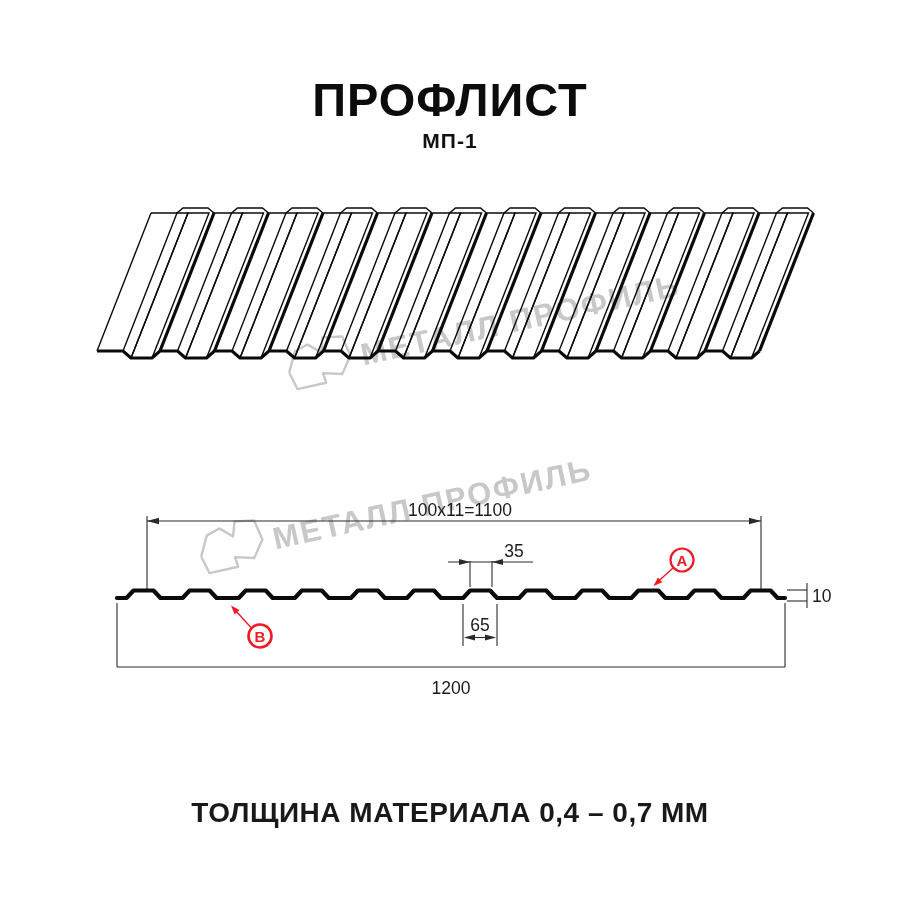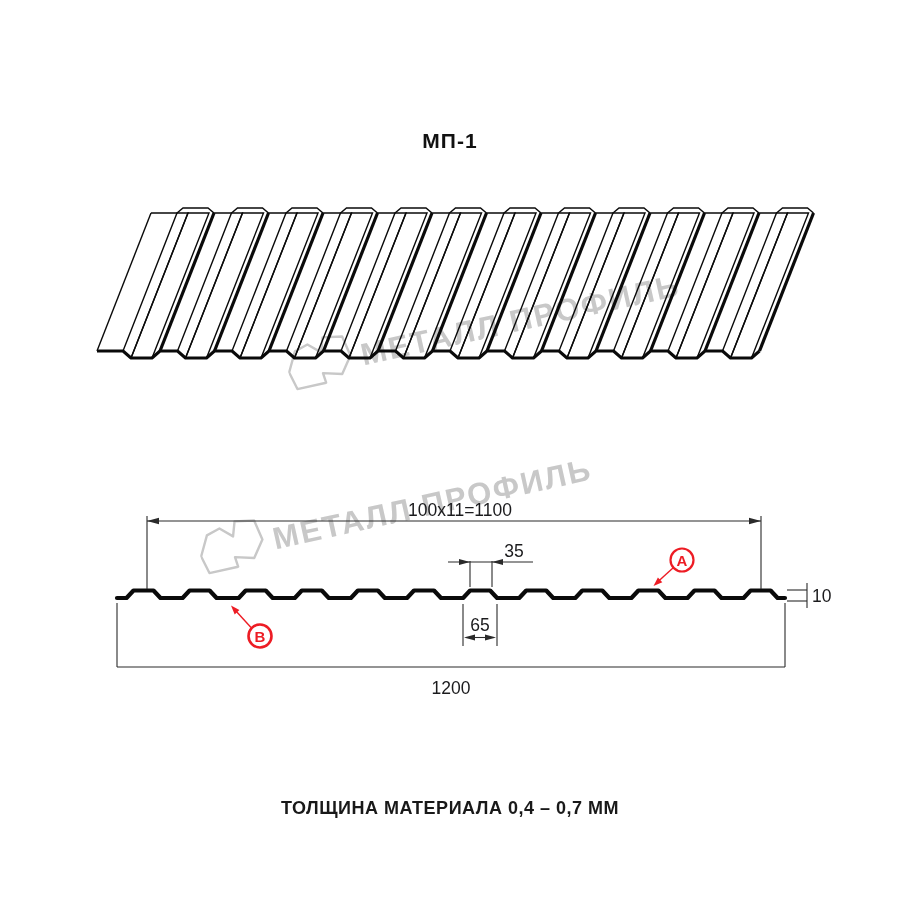--- a/index.html
+++ b/index.html
@@ -12,21 +12,21 @@
   .title{
     position:absolute;left:0;right:0;top:76px;text-align:center;
     font-size:47px;font-weight:800;letter-spacing:1px;color:#0c0c0c;line-height:1;
   }
   .subtitle{
     position:absolute;left:0;right:0;top:130px;text-align:center;
     font-size:21px;font-weight:600;letter-spacing:1px;color:#111;line-height:1;
   }
   .footnote{
     position:absolute;left:0;right:0;top:799px;text-align:center;
-    font-size:18px;font-weight:600;letter-spacing:0.5px;color:#191919;line-height:1;
+    font-size:28px;font-weight:600;letter-spacing:0.5px;color:#191919;line-height:1;
   }
 
   .watermark{
     position:absolute;display:flex;align-items:center;gap:9px;
     color:#c8c8c8;white-space:nowrap;z-index:1;
     transform:rotate(-12.5deg);transform-origin:0 50%;
   }
   .watermark .wm-text{
     font-size:31px;font-weight:700;letter-spacing:2px;line-height:1;
   }
@@ -42,20 +42,21 @@
   .dim-arrow{fill:#2a2a2a;stroke:none;}
   .dim-text{font-family:"Liberation Sans",sans-serif;font-size:17.5px;fill:#1b1b1d;}
   .red-mark{stroke:#ed1c24;fill:none;}
   .red-text{font-family:"Liberation Sans",sans-serif;font-size:15px;font-weight:700;fill:#ed1c24;}
 </style>
 </head>
 <body>
 
 <div class="stage">
 
+  <div class="title">ПРОФЛИСТ</div>
   <div class="subtitle">МП-1</div>
 
   <div class="watermark wm-sheet">
     <span>
       <svg width="66" height="50" viewBox="0 0 66 50">
         <polygon points="5.3,46.7 0.8,28.7 11,9.3 24.7,5.3 36.3,16 41,1.7 60.3,5 64.3,25.3 52.3,41.7 33.7,36.7 34.7,46.7" fill="none" stroke="#c8c8c8" stroke-width="2.4" stroke-linejoin="round"></polygon>
       </svg>
     </span>
     <span class="wm-text">МЕТАЛЛ ПРОФИЛЬ</span>
   </div>

